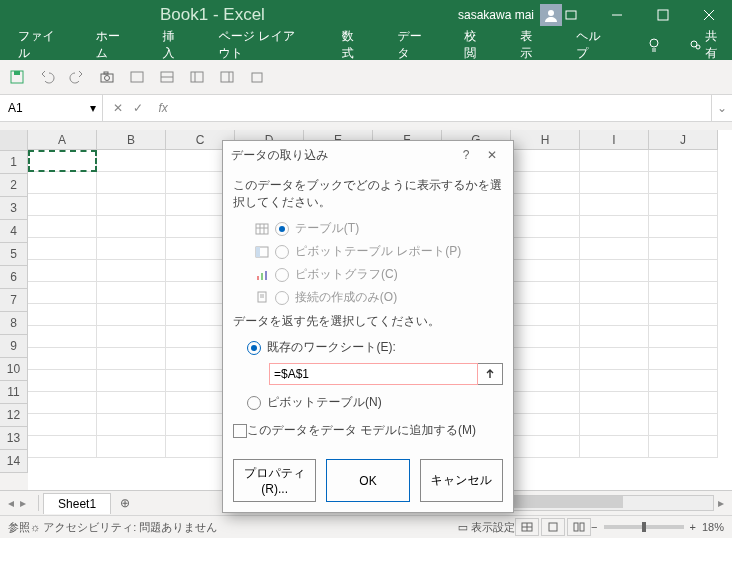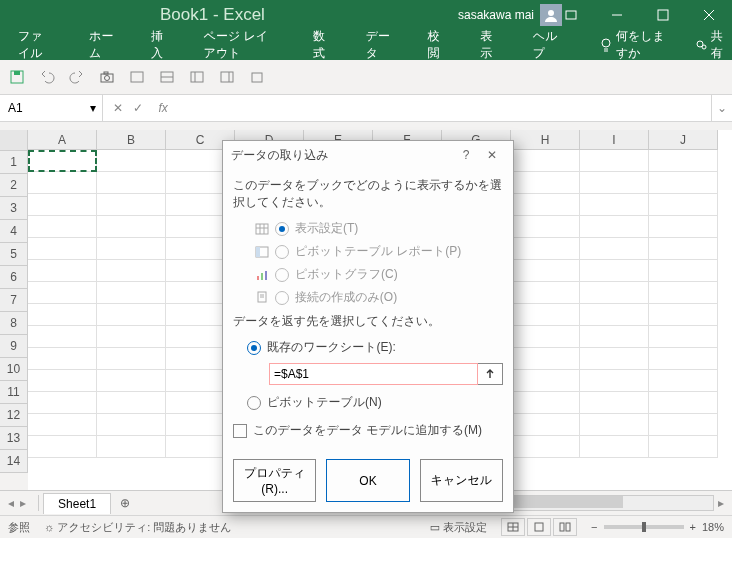--- a/index.html
+++ b/index.html
@@ -35,21 +35,21 @@
 .cell{width:68px;border-right:1px solid #e0e0e0;border-bottom:1px solid #e0e0e0}
 .cell.sel{outline:2px dashed #217346;outline-offset:-2px}
 .sheet-tabs{height:24px;border-top:1px solid #ccc;background:#f3f2f1;display:flex;align-items:center}
 .sheet-tabs .nav{display:flex;gap:6px;padding:0 8px;color:#888}
 .sheet-tabs .vsep{width:1px;height:16px;background:#ccc;margin:0 4px}
 .sheet-tabs .stab{background:#fff;border:1px solid #ccc;border-bottom:none;padding:3px 14px;font-size:12px}
 .sheet-tabs .add{width:20px;text-align:center;color:#666;margin-left:4px}
 .sheet-tabs .hscroll{flex:1;display:flex;align-items:center;justify-content:flex-end;padding-right:4px}
 .sheet-tabs .track{width:240px;height:14px;background:#eee;border:1px solid #ccc;position:relative}
 .sheet-tabs .thumb{position:absolute;left:0;top:0;width:150px;height:12px;background:#cfcfcf}
-.statusbar{height:22px;background:#f3f2f1;border-top:1px solid #d6d6d6;display:flex;align-items:center;padding:0 8px;font-size:11px;color:#555;gap:14px}
+.statusbar{height:22px;background:#f3f2f1;border-top:1px solid #d6d6d6;display:flex;align-items:center;padding:0 8px;font-size:11px;color:#555;}
 .statusbar .spacer{flex:1}
 .statusbar .views{display:flex;gap:2px}
 .statusbar .vbtn{width:22px;height:16px;border:1px solid #ccc;display:flex;align-items:center;justify-content:center}
 .statusbar .zoom{display:flex;align-items:center;gap:6px}
 .statusbar .ztrack{width:80px;height:4px;background:#ccc;position:relative}
 .statusbar .zthumb{position:absolute;left:38px;top:-3px;width:4px;height:10px;background:#666}
 
 .overlay{position:absolute;left:0;top:0;width:732px;height:564px;pointer-events:none}
 .dialog{position:absolute;left:222px;top:140px;width:290px;background:#fdfdfd;border:1px solid #a1a1a1;box-shadow:4px 4px 14px rgba(0,0,0,.35);pointer-events:auto}
 .dlg-title{height:28px;display:flex;align-items:center;padding:0 8px;font-size:12px;color:#444}
@@ -60,21 +60,21 @@
 .opt{display:flex;align-items:center;gap:6px;padding:3px 0 3px 22px}
 .icon-sq{width:14px;height:14px;display:inline-block}
 .opt .radio{width:12px;height:12px;border:1px solid #888;border-radius:50%;display:inline-flex;align-items:center;justify-content:center}
 .opt .radio.checked{border-color:#0067c0}
 .opt .radio.checked::after{content:"";width:6px;height:6px;background:#0067c0;border-radius:50%}
 .opt.disabled{color:#9a9a9a}
 .opt.disabled .radio{border-color:#bbb}
 .field{margin:4px 0 6px 36px;display:flex}
 .field input{flex:1;border:1px solid #fca5a5;padding:3px 4px;font-size:12px}
 .field .pick{width:24px;border:1px solid #888;border-left:none;display:flex;align-items:center;justify-content:center;background:#fff}
-.chk{display:flex;align-items:center;gap:6px;margin-top:8px}
+.chk{display:flex;align-items:center;margin-top:8px}
 .chk .box{width:12px;height:12px;border:1px solid #888}
 .dlg-btns{display:flex;gap:10px;justify-content:space-between;padding:10px}
 .dlg-btns button{flex:1;padding:5px 0;border:1px solid #888;background:#fdfdfd;font-size:12px}
 .dlg-btns button.primary{border-color:#0067c0}
 svg{display:block}
 </style>
 </head>
 <body>
 
 <div class="titlebar">
@@ -125,21 +125,20 @@
   <div class="tab">ヘルプ</div>
   <div class="spacer"></div>
   <div class="hint">
     <span>
         <svg width="12" height="14" viewBox="0 0 12 14">
           <circle cx="6" cy="5" r="4" fill="none" stroke="#fff"></circle>
           <line x1="4" y1="11" x2="8" y2="11" stroke="#fff"></line>
           <line x1="4" y1="13" x2="8" y2="13" stroke="#fff"></line>
         </svg>
       </span>
-    <span>何をしますか</span>
   </div>
   <div class="hint" style="margin-left:14px">
     <span>
         <svg width="12" height="12" viewBox="0 0 12 12">
           <circle cx="5" cy="5" r="3" fill="none" stroke="#fff"></circle>
           <circle cx="9" cy="8" r="2" fill="none" stroke="#fff"></circle>
         </svg>
       </span>
     <span>共有</span>
   </div>
@@ -493,21 +492,21 @@
       <div class="opt disabled">
         <span class="icon-sq">
             <svg width="14" height="14" viewBox="0 0 14 14">
               <rect x="1" y="2" width="12" height="10" fill="none" stroke="#aaa"></rect>
               <line x1="1" y1="6" x2="13" y2="6" stroke="#aaa"></line>
               <line x1="5" y1="2" x2="5" y2="12" stroke="#aaa"></line>
               <line x1="9" y1="2" x2="9" y2="12" stroke="#aaa"></line>
             </svg>
           </span>
         <span class="radio checked"></span>
-        <span>表示設定(T)</span>
+        <span>テーブル(T)</span>
       </div>
       <div class="opt disabled">
         <span class="icon-sq">
             <svg width="14" height="14" viewBox="0 0 14 14">
               <rect x="1" y="2" width="12" height="10" fill="none" stroke="#aaa"></rect>
               <rect x="1" y="2" width="4" height="10" fill="#cde"></rect>
             </svg>
           </span>
         <span class="radio"></span>
         <span>ピボットテーブル レポート(P)</span>

